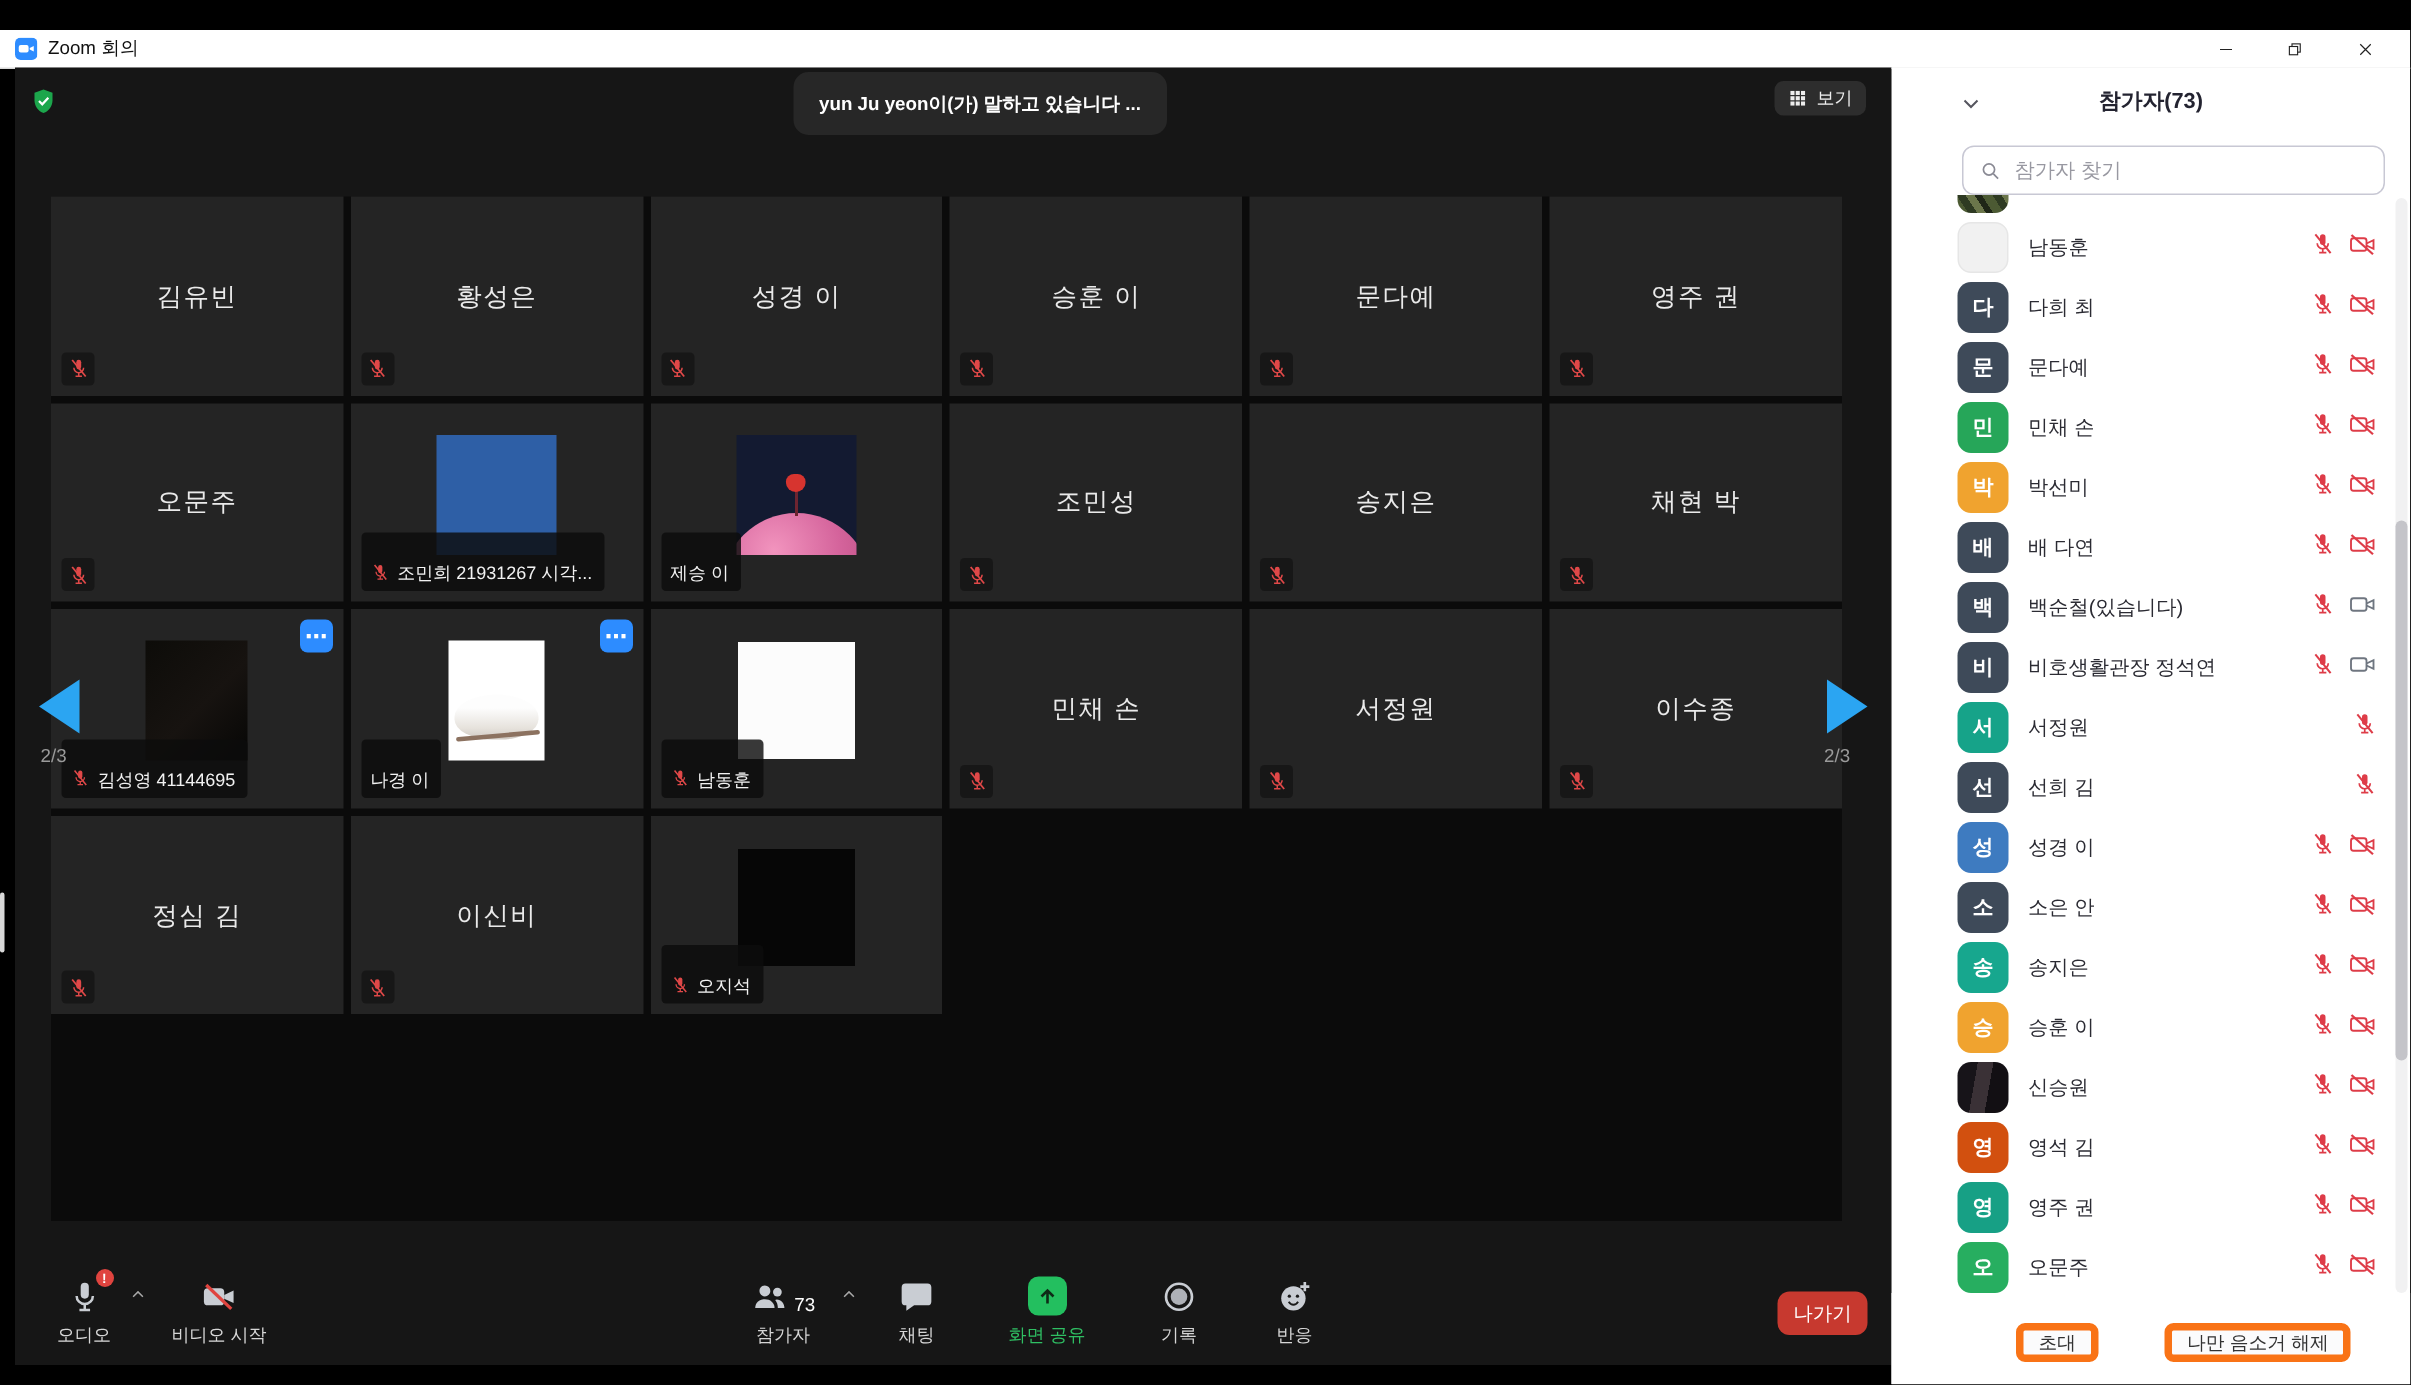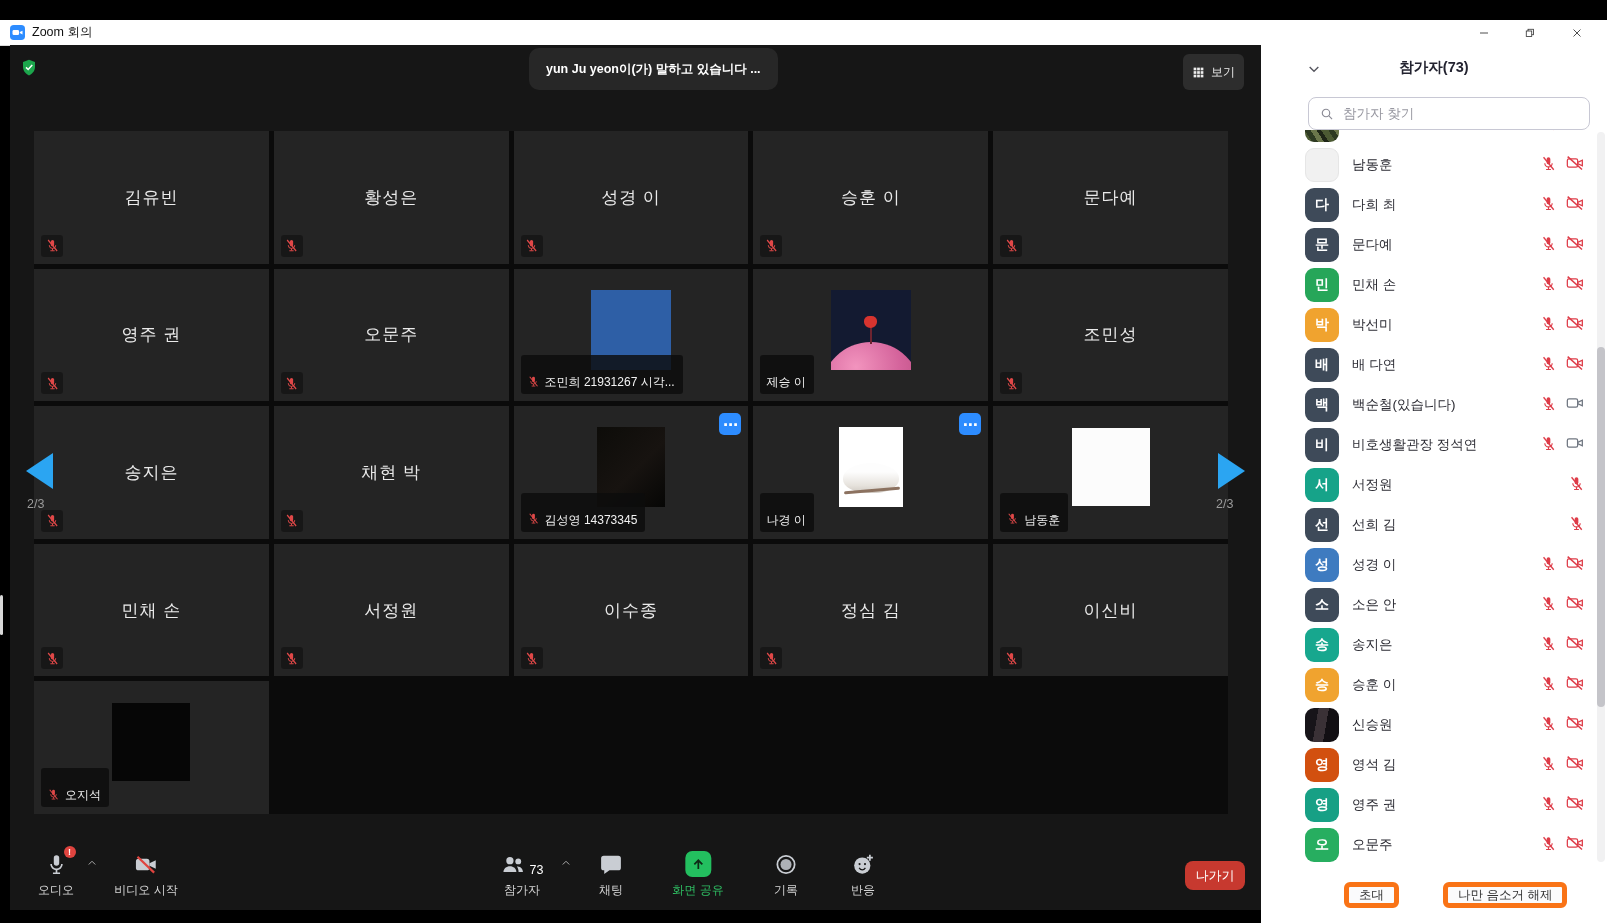--- a/index.html
+++ b/index.html
@@ -10,26 +10,26 @@
             border-bottom:1px solid #DADADA;display:flex;align-items:center;}
   .tb-logo{width:15px;height:15px;margin-left:10px;}
   .tb-title{font-size:12.5px;color:#111;margin-left:7px;}
   .win-btn{position:absolute;top:0;width:34px;height:25px;display:flex;align-items:center;justify-content:center;color:#222;}
   .win-btn svg{width:12px;height:12px;}
   
   .stage{position:absolute;left:10px;top:45px;width:1251px;height:865px;background:#161616;}
   .shield{position:absolute;left:10px;top:12px;width:18px;height:21px;}
   .speak-tip{position:absolute;left:507px;top:3px;height:42px;padding:0 17px;background:#272727;
              border-radius:10px;display:flex;align-items:center;color:#fff;font-size:12.5px;font-weight:600;margin-left:12px;}
-  .view-btn{position:absolute;right:17px;top:9px;height:36px;padding:0 9px;background:#2D2D2D;border-radius:6px;
+  .view-btn{position:absolute;right:17px;top:9px;height:23px;padding:0 9px;background:#2D2D2D;border-radius:6px;
             display:flex;align-items:center;gap:6px;color:#EDEDED;font-size:12px;}
   .view-btn svg{width:13px;height:13px;color:#EDEDED;}
   
   .grid{position:absolute;left:24px;top:86px;width:1194px;height:683px;background:#0B0B0B;
-        display:grid;grid-template-columns:repeat(5,1fr);grid-template-rows:repeat(5,1fr);gap:5px;}
+        display:grid;grid-template-columns:repeat(6,1fr);grid-template-rows:repeat(5,1fr);gap:5px;}
   .tile{position:relative;background:#242424;overflow:hidden;}
   .tile-name{position:absolute;inset:0;display:flex;align-items:center;justify-content:center;
              color:#EAEAEA;font-size:17px;font-weight:500;letter-spacing:1px;}
   .tile-mic{position:absolute;left:7px;bottom:7px;width:22px;height:22px;background:rgba(0,0,0,.35);
             border-radius:3px;display:flex;align-items:center;justify-content:center;}
   .tile-chip{position:absolute;left:7px;bottom:7px;max-width:85%;background:rgba(12,12,12,.82);
              border-radius:3px;padding:19px 8px 3px 6px;display:flex;align-items:center;gap:5px;
              color:#F2F2F2;font-size:12px;white-space:nowrap;}
   .tile-chip span{overflow:hidden;text-overflow:ellipsis;}
   .tile-more{position:absolute;right:7px;top:7px;width:22px;height:22px;background:#2D8CFF;border-radius:5px;
@@ -334,21 +334,21 @@
               <use href="#i-mic-off"></use>
             </svg>
           </div>
         </div>
         <div class="tile">
           <div class="vid vid-dark"></div>
           <div class="tile-chip">
             <span><svg class="mic13">
                 <use href="#i-mic-off"></use>
               </svg></span>
-            <span>김성영 14373345</span>
+            <span>김성영 41144695</span>
           </div>
           <div class="tile-more">⋯</div>
         </div>
         <div class="tile">
           <div class="vid vid-book" style="background:#FFFFFF">
             <div class="bk-pages"></div>
             <div class="bk-line"></div>
           </div>
           <div class="tile-chip">
             <span>나경 이</span>

